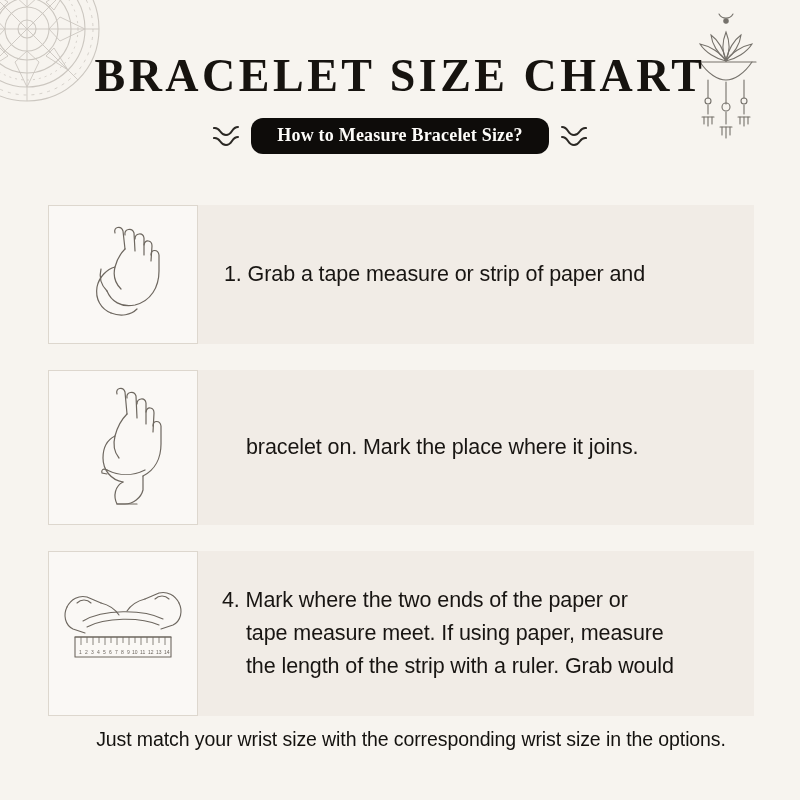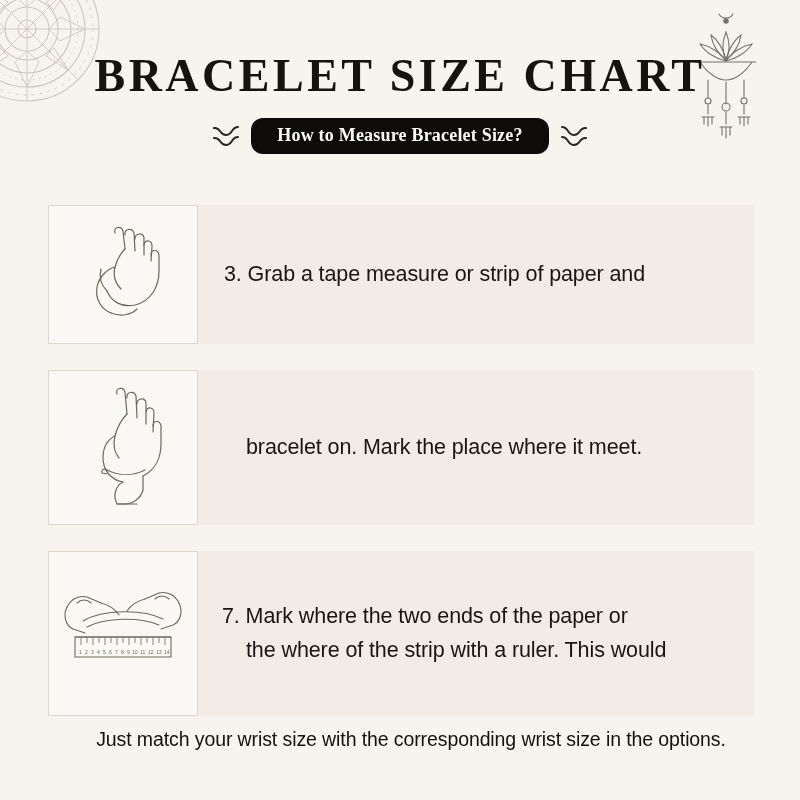--- a/index.html
+++ b/index.html
@@ -223,21 +223,21 @@
           <path d="M92 40 C92 34 99 34 100 40 L100 56 C100 72 92 86 76 90 C62 93 52 86 48 76"></path>
           <path d="M66 34 C62 38 58 44 56 52 C54 60 56 68 62 74"></path>
           <path d="M48 76 C42 70 40 62 42 54"></path>
           <path d="M56 52 C48 54 40 62 38 72 C36 84 42 94 52 98"></path>
           <path d="M52 98 C62 102 72 100 78 94"></path>
         </g>
       </svg>
     </div>
     <div class="step-text">
       <div>
-        <span>3. Grab a tape measure or strip of paper and</span>
+        <span>1. Grab a tape measure or strip of paper and</span>
       </div>
     </div>
   </div>
 
   <div class="step step-2">
     <div class="step-img">
       <svg width="128" height="140" viewBox="0 0 128 140">
         <g fill="none" stroke="#6d675f" stroke-width="1.2" stroke-linecap="round" stroke-linejoin="round">
           <path d="M58 16 C56 10 64 8 66 14 L68 36"></path>
           <path d="M68 20 C67 14 75 12 77 18 L78 40"></path>
@@ -250,21 +250,21 @@
           <path d="M58 126 L78 126"></path>
         </g>
         <g fill="none" stroke="#6d675f" stroke-width="1.2" stroke-linecap="round">
           <path d="M48 92 C60 98 74 98 86 92"></path>
           <path d="M48 92 C44 90 42 92 43 95 L48 96"></path>
         </g>
       </svg>
     </div>
     <div class="step-text">
       <div>
-        <span style="padding-left:22px">bracelet on. Mark the place where it meet.</span>
+        <span style="padding-left:22px">bracelet on. Mark the place where it joins.</span>
       </div>
     </div>
   </div>
 
   <div class="step step-3">
     <div class="step-img">
       <svg width="140" height="150" viewBox="0 0 140 150">
         <g fill="none" stroke="#6d675f" stroke-width="1.1" stroke-linecap="round" stroke-linejoin="round">
 
           <path d="M14 48 C18 40 26 36 34 38 L48 44"></path>
@@ -299,21 +299,22 @@
           <text x="79" y="95">10</text>
             <text x="87" y="95">11</text>
             <text x="95" y="95">12</text>
           <text x="103" y="95">13</text>
             <text x="111" y="95">14</text>
         </g>
       </svg>
     </div>
     <div class="step-text">
       <div>
-        <span>7. Mark where the two ends of the paper or</span>
-        <span style="padding-left:24px">the where of the strip with a ruler. This would</span>
+        <span>4. Mark where the two ends of the paper or</span>
+        <span style="padding-left:24px">tape measure meet. If using paper, measure</span>
+        <span style="padding-left:24px">the length of the strip with a ruler. Grab would</span>
       </div>
     </div>
   </div>
 
 </div>
 
 <div class="footer">Just match your wrist size with the corresponding wrist size in the options.</div>
 
 </body></html>

